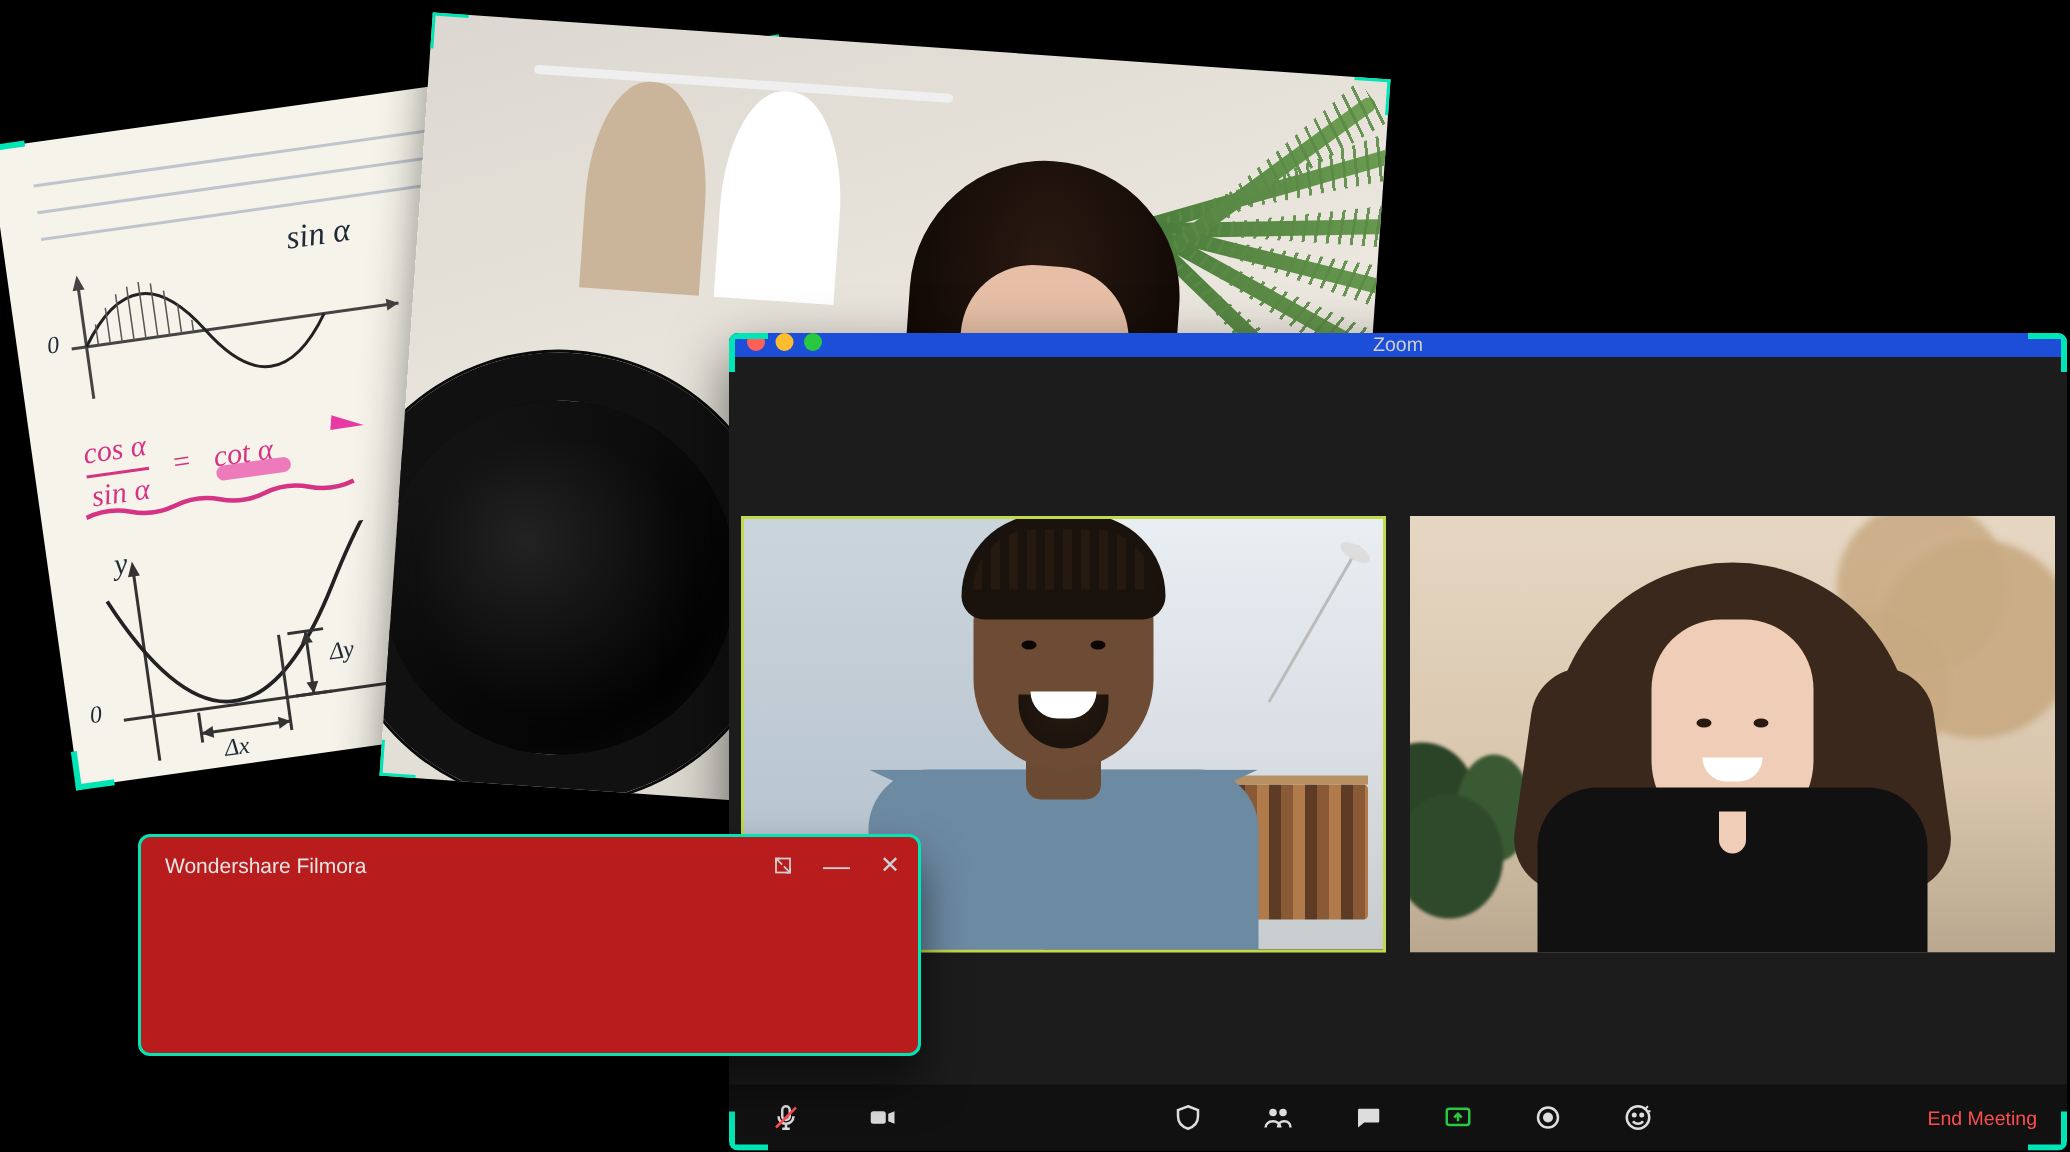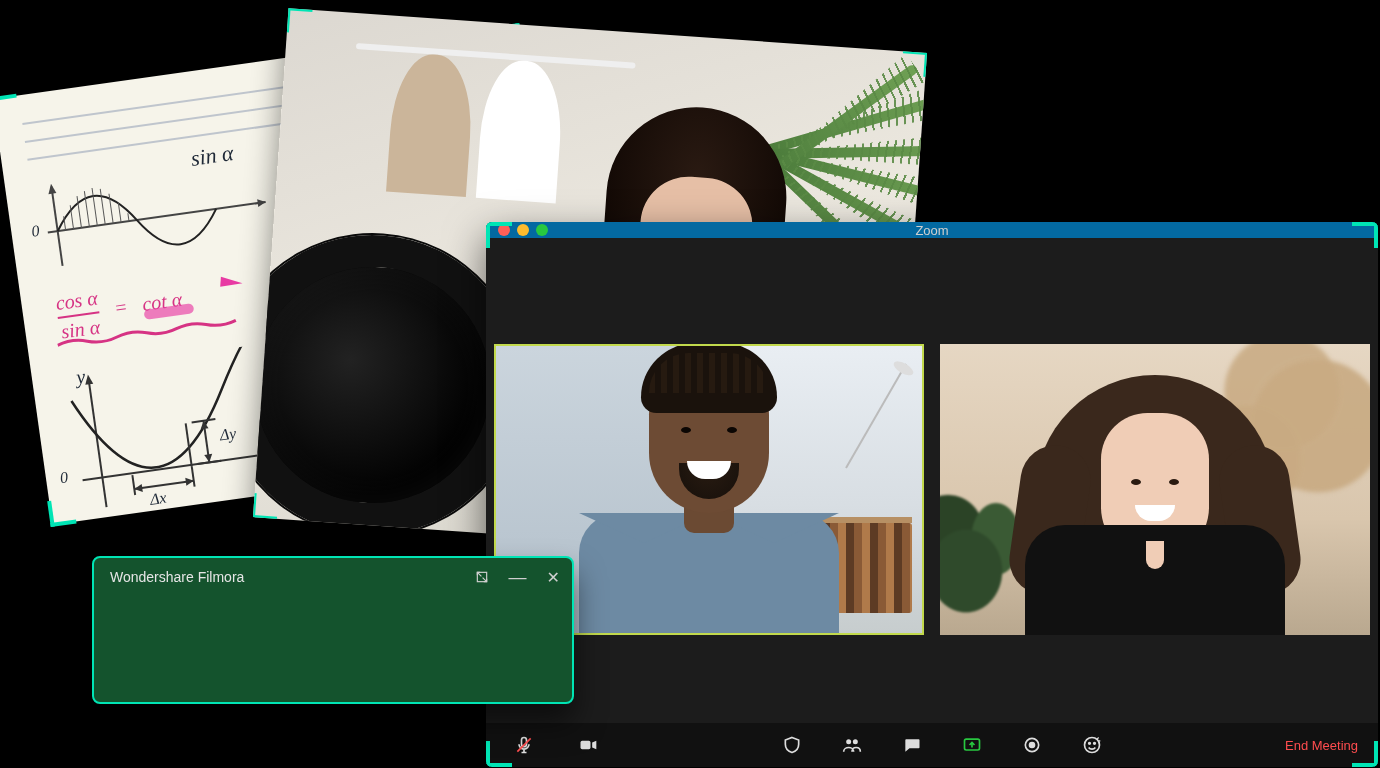--- a/index.html
+++ b/index.html
@@ -163,23 +163,23 @@
   left: 486px;
   width: 892px;
   height: 545px;
   background: #1c1c1c;
   border-radius: 6px;
   box-shadow: 0 16px 40px rgba(0,0,0,0.6);
   overflow: hidden;
 }
 .zoom .titlebar {
   height: 16px;
-  background: #0369a1;
+  background: #1d4ed8;
   display: flex;
-  align-items: center;
+  align-items: flex-start;
   position: relative;
 }
 .traffic { display: flex; gap: 7px; padding-left: 12px; }
 .traffic span { width: 12px; height: 12px; border-radius: 50%; display:block; }
 .dot-red { background: #ff5f57; }
 .dot-yellow { background: #febc2e; }
 .dot-green { background: #28c840; }
 .zoom .title {
   position: absolute; left: 0; right: 0; text-align: center;
   color: #cfcfcf; font-size: 13px;
@@ -345,23 +345,23 @@
 .zoom .icon.green svg { stroke:#28c840; fill:#28c840; }
 .zoom .end {
   color:#ff4d4f; font-size:13px; padding-right:20px; cursor:pointer;
 }
 
 
 .recorder {
   position: absolute;
   top: 556px;
   left: 92px;
-  width: 482px;
+  width: 522px;
   height: 148px;
-  background: #14532d;
+  background: #b91c1c;
   border: 2px solid #00e5b5;
   border-radius: 8px;
   box-shadow: 0 18px 30px rgba(0,0,0,0.55);
 }
 .recorder .bar {
   height: 38px; display:flex; align-items:center;
   padding: 0 12px 0 16px;
   color: #e5e5e5; font-size: 14px;
   justify-content: space-between;
 }

